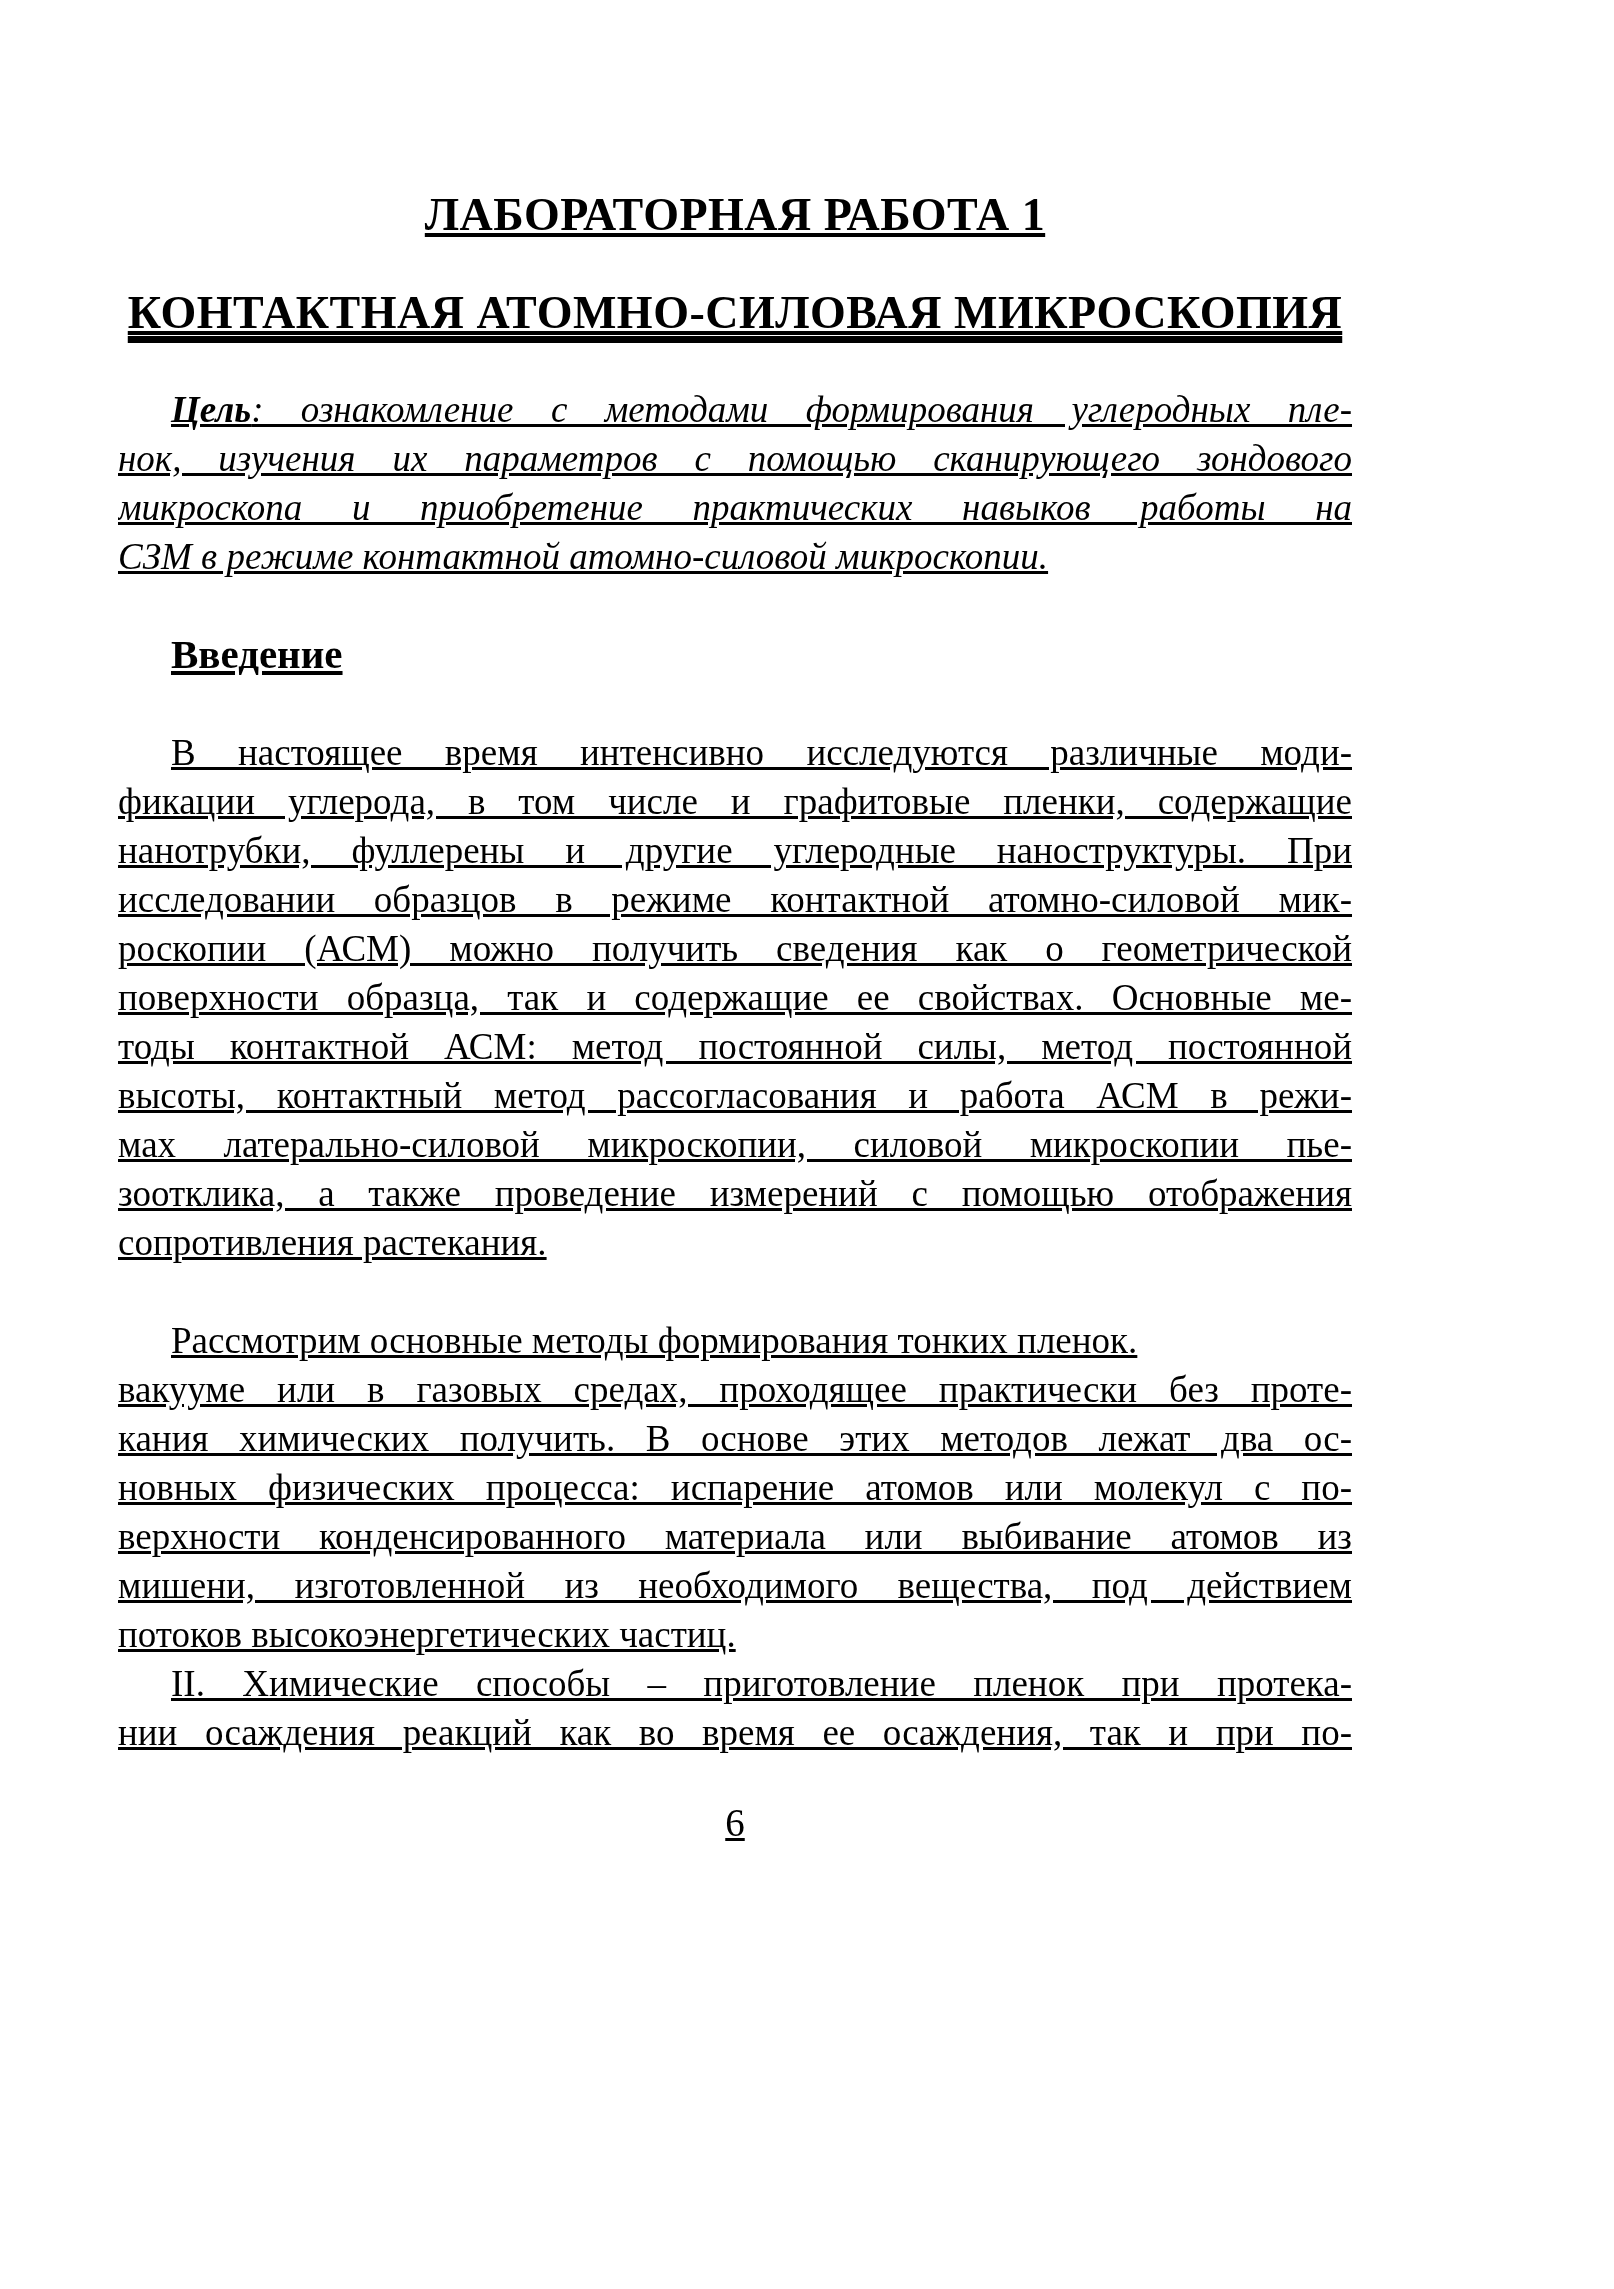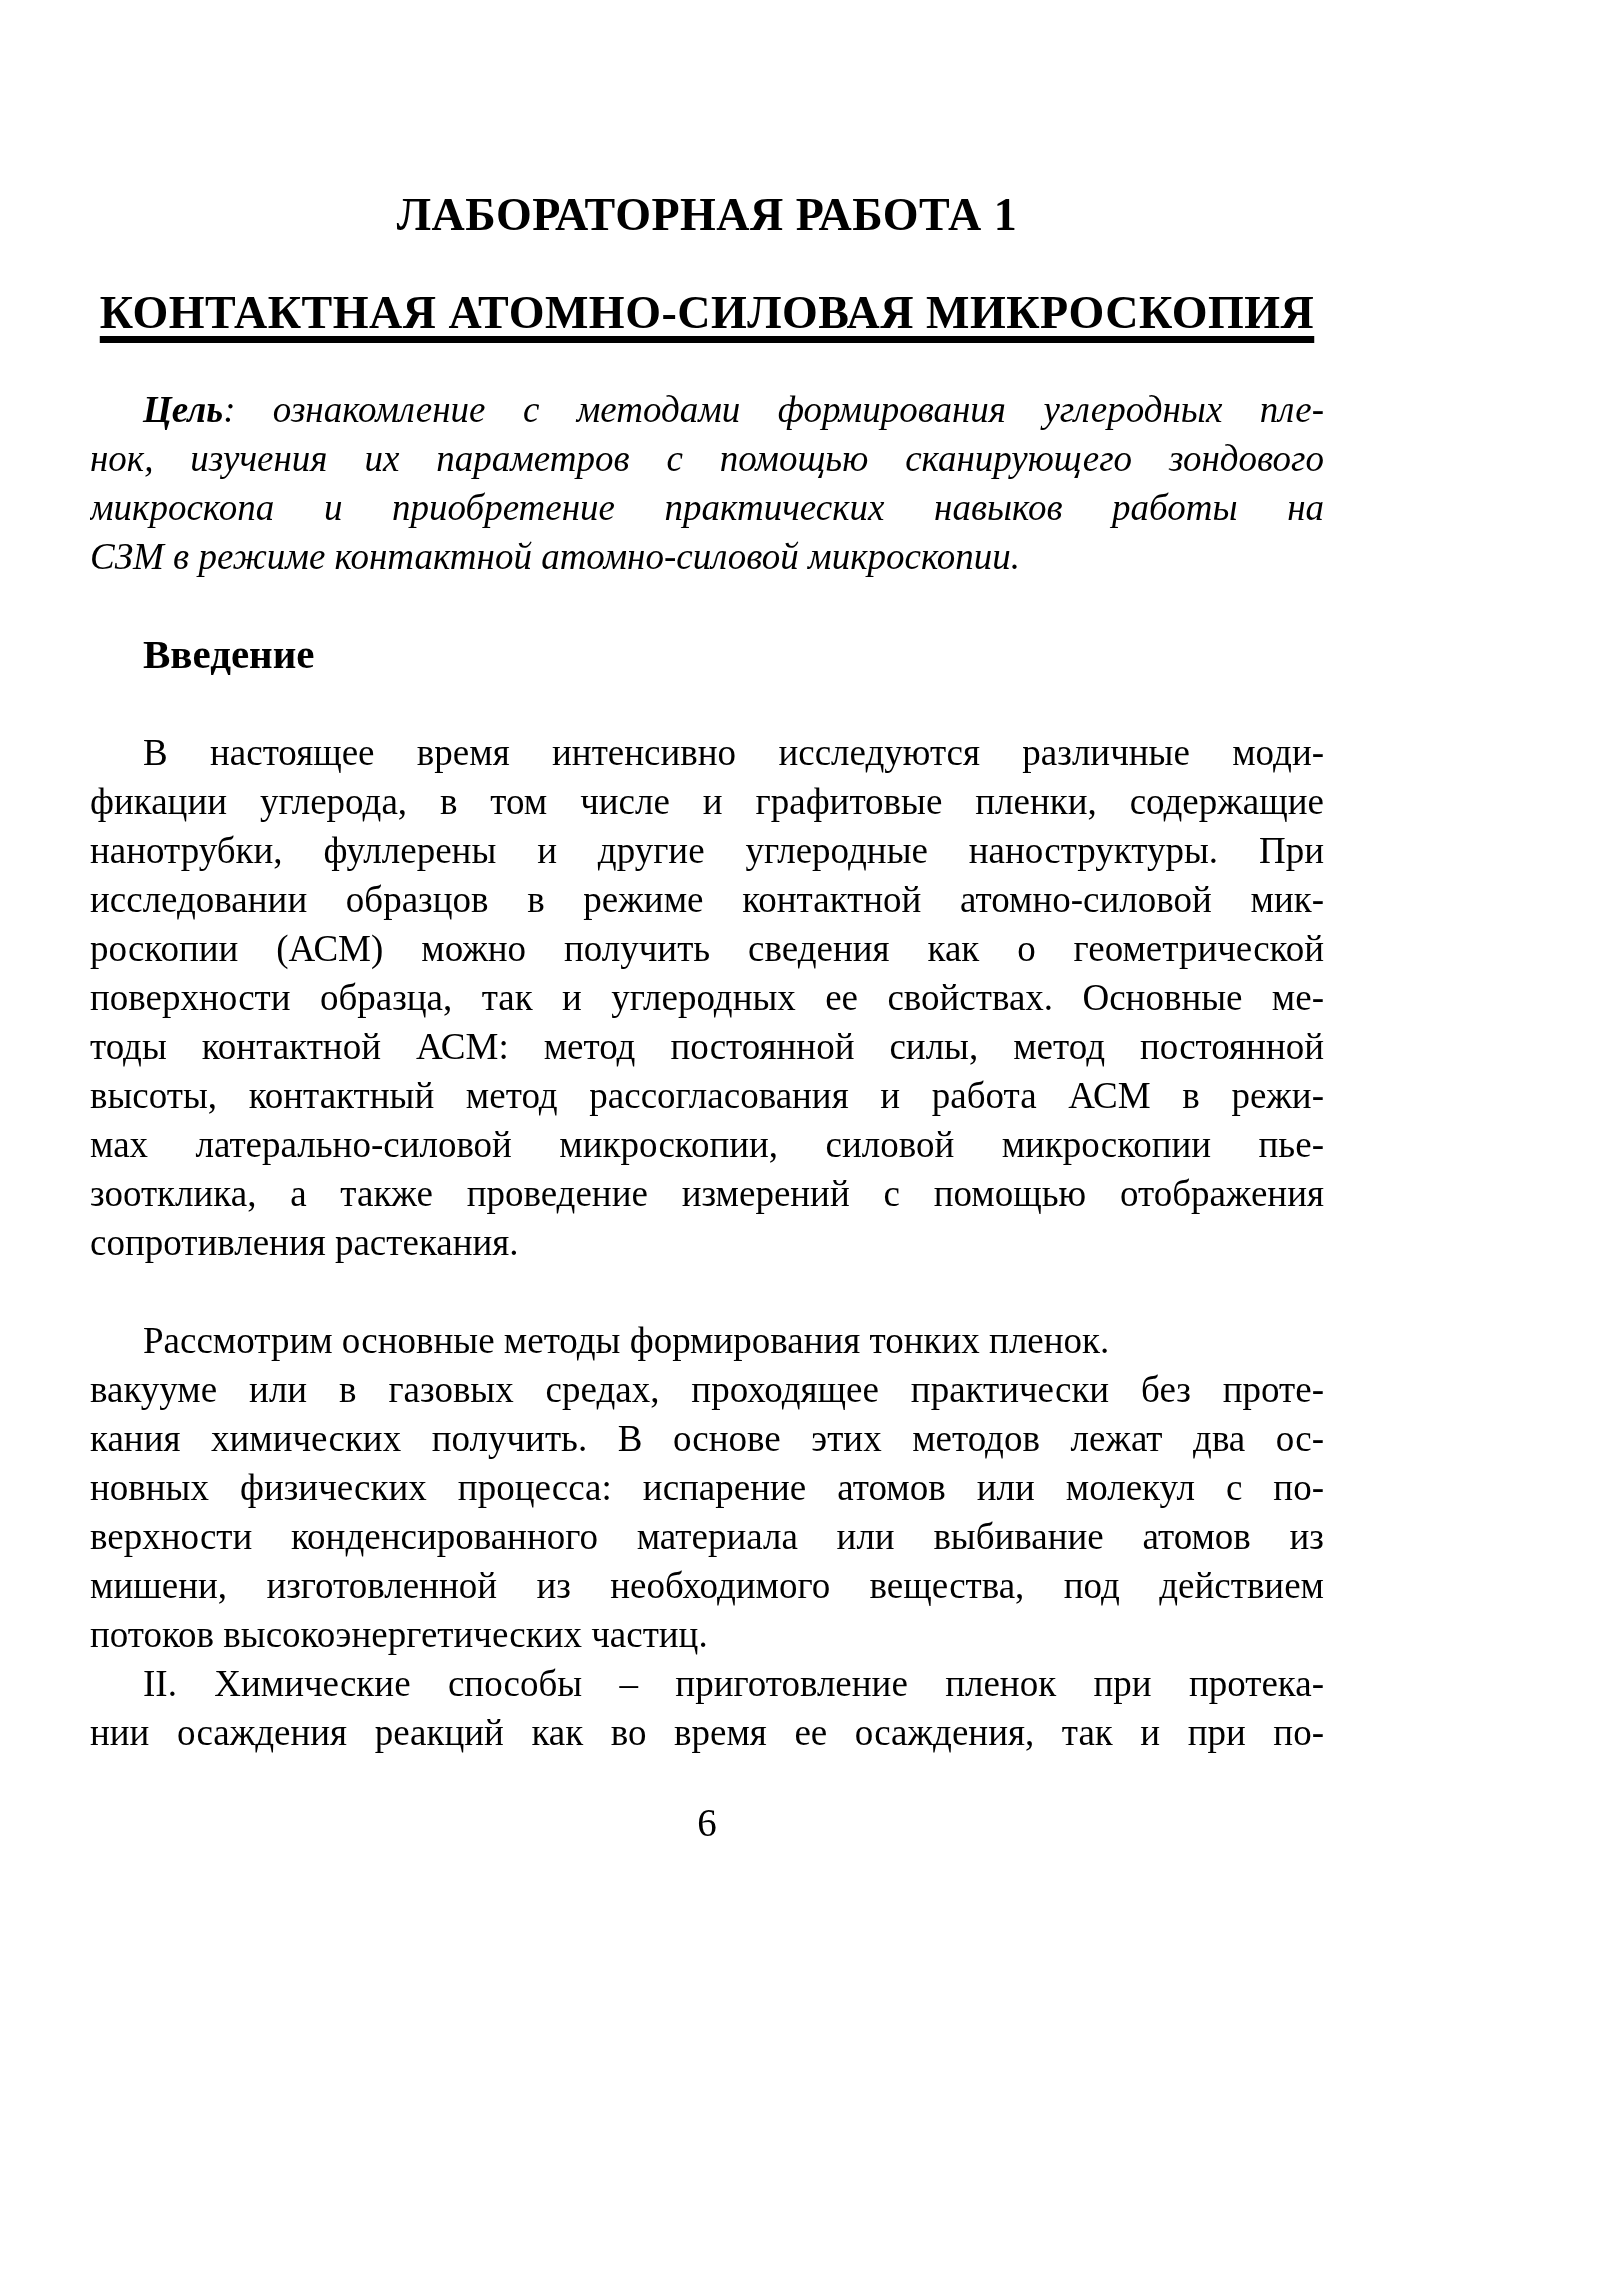--- a/index.html
+++ b/index.html
@@ -16,22 +16,23 @@
     overflow: hidden;
   }
   .page {
     position: absolute;
     top: 0; left: 0;
     width: 1614px;
     height: 2290px;
     background: #ffffff;
   }
   .content {
-    margin-left: 90px;
+    margin-left: 118px;
     width: 1234px;
+    text-decoration: underline;
   }
   h1, h2, h3, p, div { margin: 0; padding: 0; }
 
   .title1 {
     margin-top: 186px;
     font-size: 46px;
     line-height: 57px;
     font-weight: bold;
     text-align: center;
     letter-spacing: 0.5px;
@@ -115,21 +116,21 @@
     </div>
 
     <h3 class="subheading gap-above">Введение</h3>
 
     <div class="para gap-above">
         <div class="line indent">В настоящее время интенсивно исследуются различные моди-</div>
         <div class="line">фикации углерода, в том числе и графитовые пленки, содержащие</div>
         <div class="line">нанотрубки, фуллерены и другие углеродные наноструктуры. При</div>
         <div class="line">исследовании образцов в режиме контактной атомно-силовой мик-</div>
         <div class="line">роскопии (АСМ) можно получить сведения как о геометрической</div>
-        <div class="line">поверхности образца, так и углеродных ее свойствах. Основные ме-</div>
+        <div class="line">поверхности образца, так и содержащие ее свойствах. Основные ме-</div>
         <div class="line">тоды контактной АСМ: метод постоянной силы, метод постоянной</div>
         <div class="line">высоты, контактный метод рассогласования и работа АСМ в режи-</div>
         <div class="line">мах латерально-силовой микроскопии, силовой микроскопии пье-</div>
         <div class="line">зоотклика, а также проведение измерений с помощью отображения</div>
         <div class="line last-left">сопротивления растекания.</div>
       </div>
 
 
     <div class="para gap-above">
         <div class="line indent last-left">Рассмотрим основные методы формирования тонких пленок.</div>

